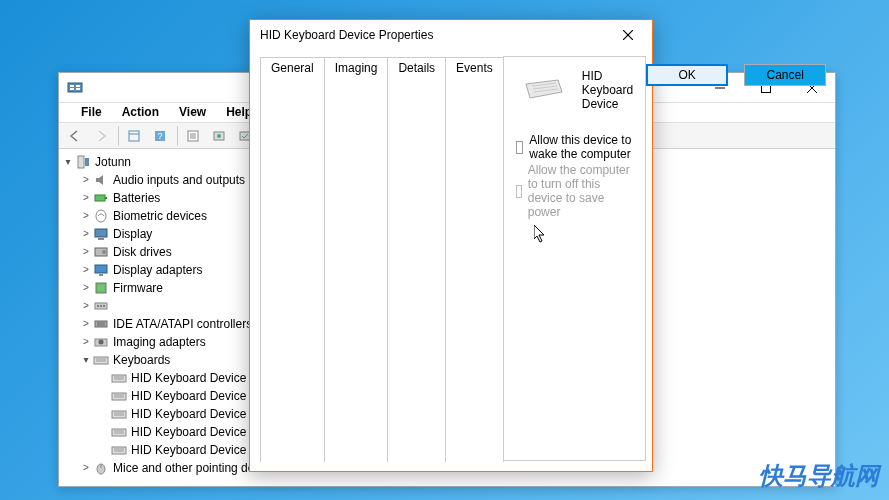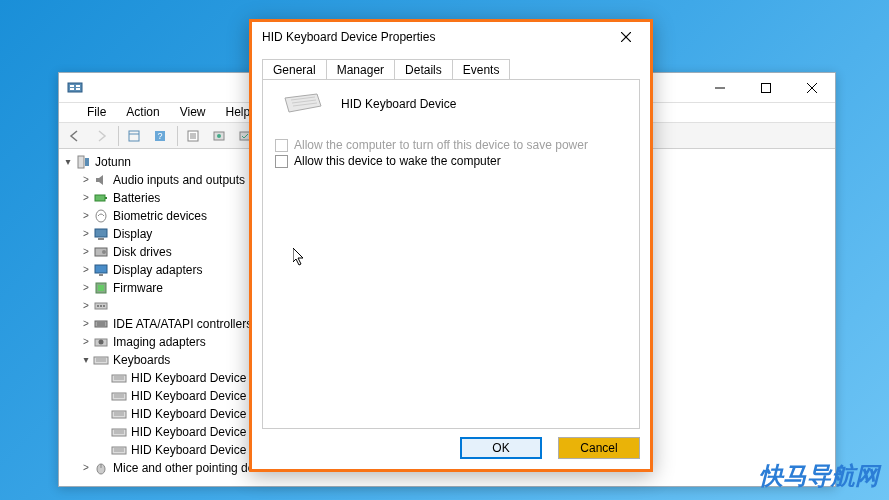--- a/index.html
+++ b/index.html
@@ -39,22 +39,23 @@
 .dm-winbtns { display: flex; }
 .dm-winbtn {
   width: 46px; height: 30px;
   display: flex; align-items: center; justify-content: center;
   color: #333;
 }
 .dm-menubar {
   height: 20px;
   background: #fff;
   display: flex;
-  padding-left: 18px;
+  padding-left: 12px;
   border-bottom: 1px solid #e0e0e0;
+  font-weight: bold;
 }
 .dm-menu { padding: 2px 10px; font-size: 12px; color: #000; }
 .dm-toolbar {
   height: 26px;
   background: #f5f5f5;
   border-bottom: 1px solid #d0d0d0;
   display: flex;
   align-items: center;
   padding-left: 4px;
 }
@@ -83,38 +84,38 @@
   width: 16px; height: 16px; margin-right: 4px;
   display: inline-flex; align-items: center; justify-content: center;
 }
 .props-window {
   position: absolute;
   left: 249px;
   top: 19px;
   width: 404px;
   height: 453px;
   background: #fff;
-  border: 3px solid #f97316;
+  border: 1px solid #f97316;
   box-shadow: 0 4px 20px rgba(0,0,0,0.3);
   z-index: 10;
 }
 .props-titlebar {
   height: 30px;
   display: flex; align-items: center;
   padding: 0 2px 0 10px;
 }
 .props-title { flex: 1; font-size: 12px; }
 .props-close {
   width: 44px; height: 28px;
   display: flex; align-items: center; justify-content: center;
 }
 .props-body {
   padding: 6px 10px 10px 10px;
   height: calc(100% - 30px);
-  display: flex; flex-direction: column;
+  display: flex; flex-direction: row;
 }
 .tab-strip {
   display: flex;
   position: relative;
 }
 .tab {
   padding: 3px 10px;
   font-size: 12px;
   background: #fff;
   border: 1px solid #ccc;
@@ -157,21 +158,21 @@
 .disabled-text { color: #a0a0a0; }
 .dlg-buttons {
   display: flex;
   justify-content: flex-end;
   gap: 16px;
   padding-top: 8px;
 }
 .dlg-btn {
   width: 82px; height: 22px;
   border: 1px solid #adadad;
-  background: #eab308;
+  background: #0ea5e9;
   font-size: 12px;
   display: flex; align-items: center; justify-content: center;
 }
 .dlg-btn.default {
   border: 2px solid #0078d7;
   background: #e5f1fb;
 }
 .cursor {
   position: absolute;
   left: 30px; top: 168px;
@@ -482,43 +483,43 @@
     <div class="props-close">
       <svg width="10" height="10">
           <line x1="0" y1="0" x2="10" y2="10" stroke="#000" stroke-width="1.2"></line>
           <line x1="10" y1="0" x2="0" y2="10" stroke="#000" stroke-width="1.2"></line>
         </svg>
     </div>
   </div>
   <div class="props-body">
     <div class="tab-strip" id="tabstrip">
         <div class="tab">General</div>
-        <div class="tab">Manager</div>
+        <div class="tab">Imaging</div>
         <div class="tab">Details</div>
         <div class="tab">Events</div>
       </div>
     <div class="tab-panel">
       <div class="device-header">
         <span class="device-img">
           <svg width="40" height="24" viewBox="0 0 40 24">
               <polygon points="2,6 34,2 38,14 6,20" fill="#e8e8e8" stroke="#aaa"></polygon>
               <line x1="8" y1="8" x2="32" y2="5" stroke="#ccc"></line>
               <line x1="9" y1="11" x2="33" y2="8" stroke="#ccc"></line>
               <line x1="10" y1="14" x2="34" y2="11" stroke="#ccc"></line>
             </svg>
         </span>
         <span class="device-name">HID Keyboard Device</span>
       </div>
       <div class="checkbox-row">
+        <span class="checkbox"></span>
+        <span>Allow this device to wake the computer</span>
+      </div>
+      <div class="checkbox-row">
         <span class="checkbox disabled"></span>
         <span class="disabled-text">Allow the computer to turn off this device to save power</span>
-      </div>
-      <div class="checkbox-row">
-        <span class="checkbox"></span>
-        <span>Allow this device to wake the computer</span>
       </div>
       <div class="cursor">
         <svg width="16" height="20" viewBox="0 0 16 20">
             <path d="M0 0 L0 14 L3 11 L6 17 L8 16 L5 10 L10 10 Z" fill="#fff" stroke="#000" stroke-width="1"></path>
           </svg>
       </div>
     </div>
     <div class="dlg-buttons">
       <div class="dlg-btn default">OK</div>
       <div class="dlg-btn">Cancel</div>

